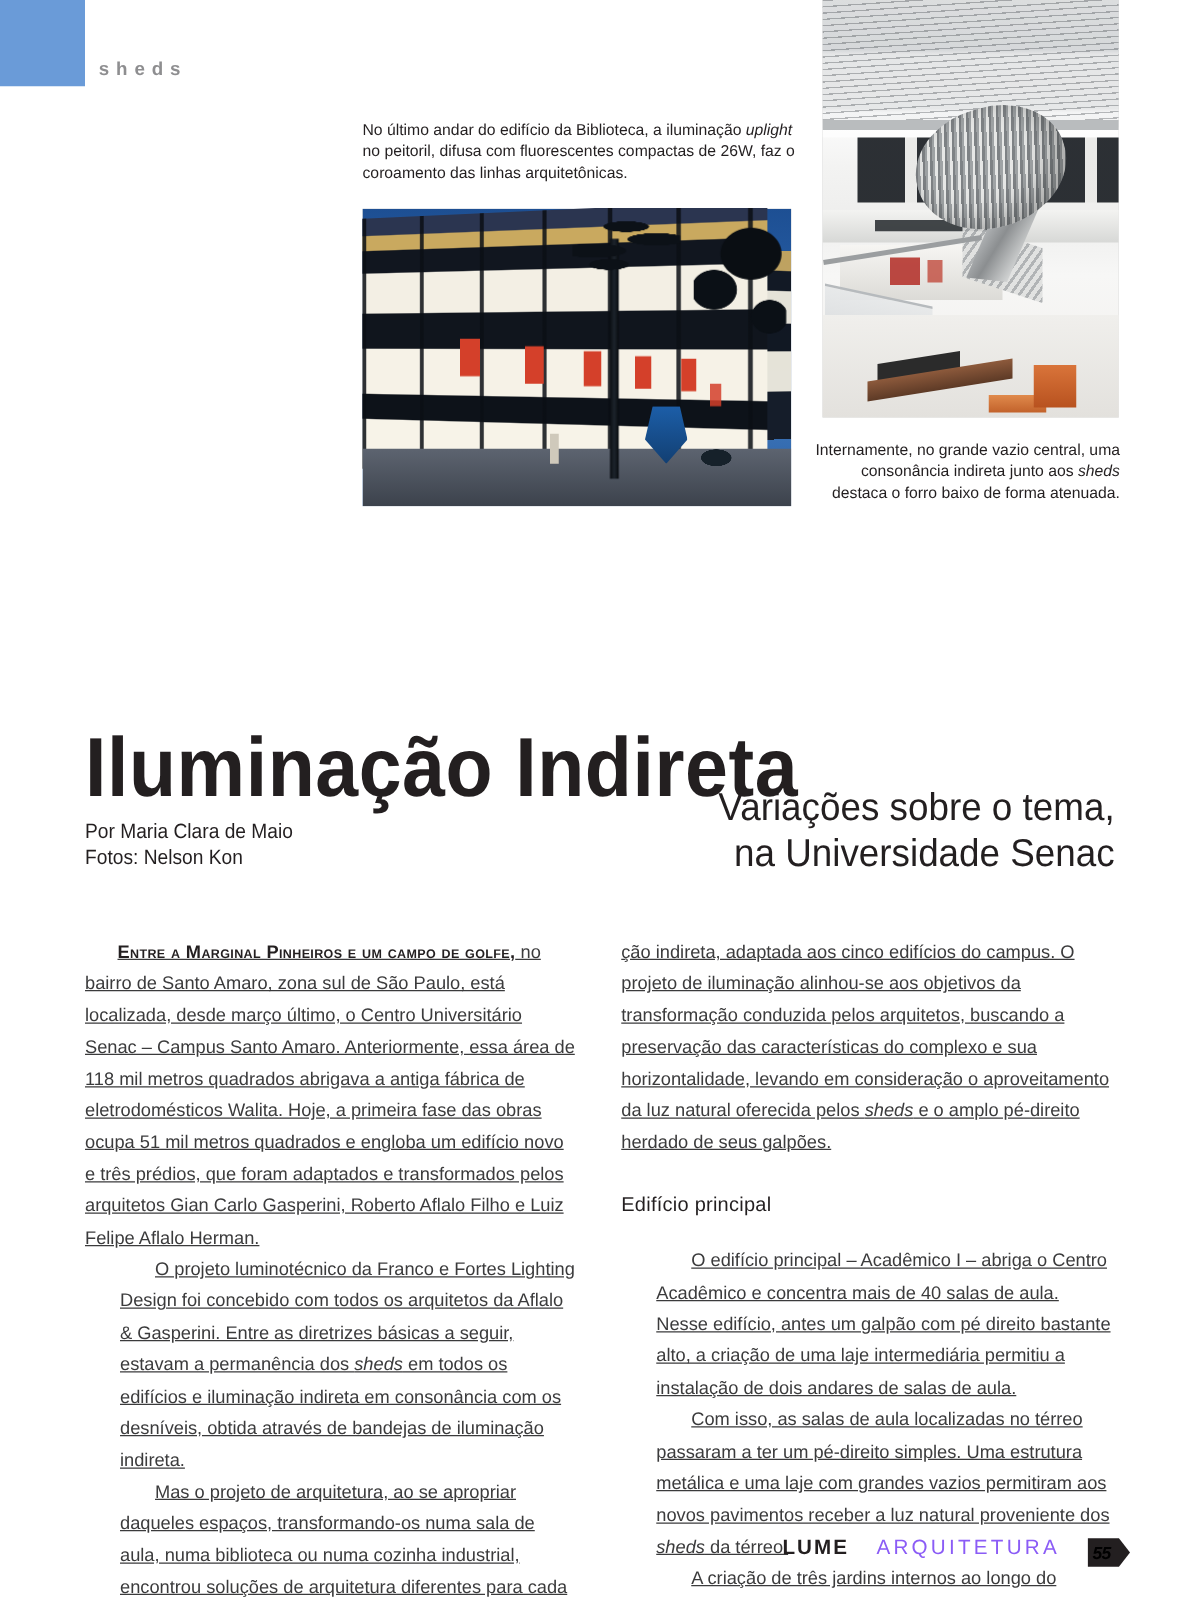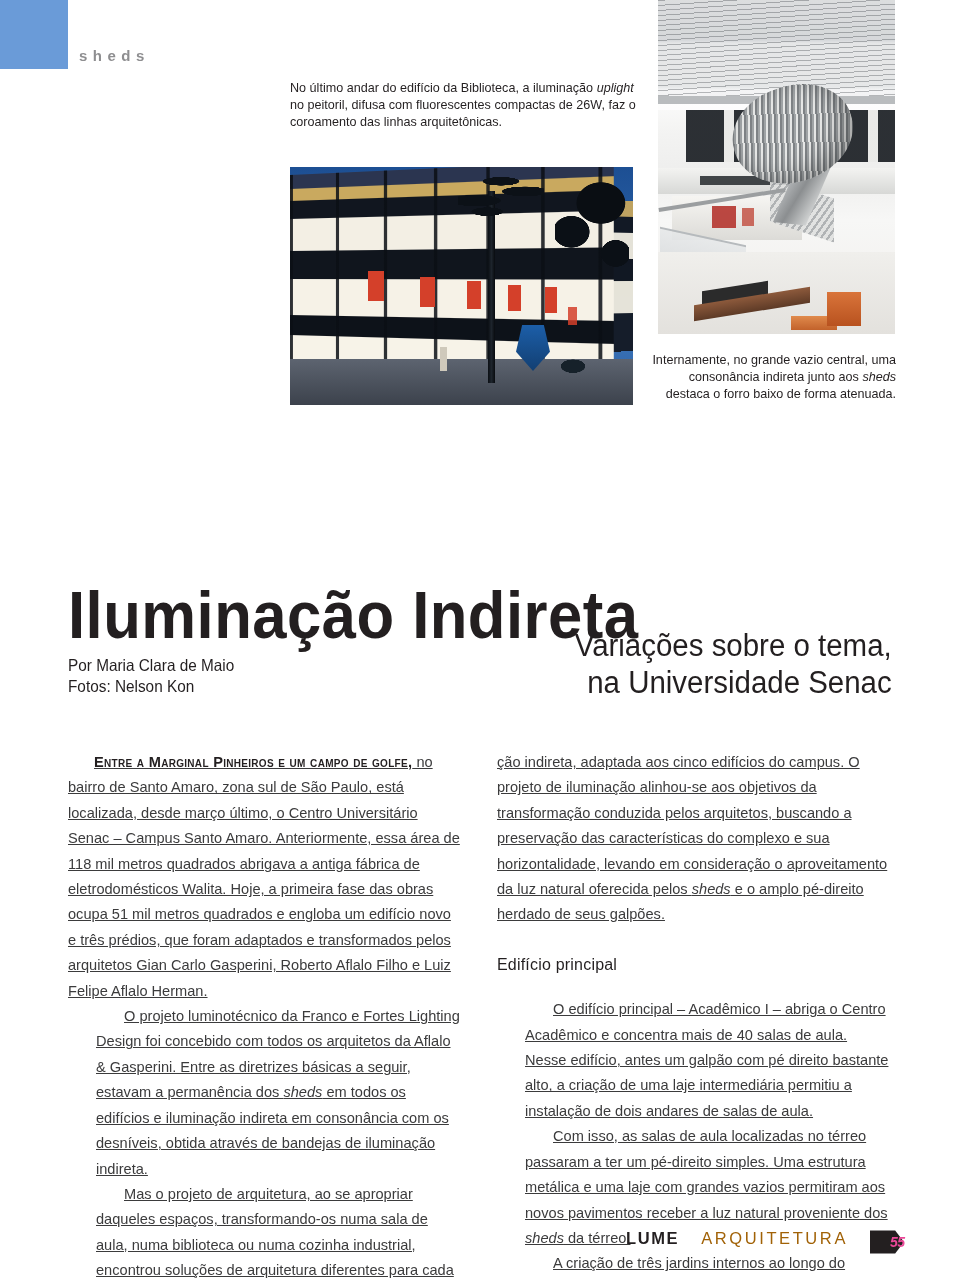--- a/index.html
+++ b/index.html
@@ -262,21 +262,21 @@
     position: absolute;
     font-family: "Liberation Sans", sans-serif;
     font-size: 12.6px;
     line-height: 17.2px;
     color: #231f20;
   }
   .caption i { font-style: italic; }
 
   .caption-top {
     left: 290px;
-    top: 80px;
+    top: 96px;
     width: 356px;
     text-align: left;
   }
   .caption-right {
     left: 648px;
     top: 352px;
     width: 248px;
     text-align: right;
   }
 
@@ -379,45 +379,45 @@
   .footer-lume {
     font-size: 16.5px;
     font-weight: 700;
     letter-spacing: 1.6px;
     color: #231f20;
   }
   .footer-arq {
     font-size: 16.5px;
     font-weight: 400;
     letter-spacing: 2.6px;
-    color: #a16207;
+    color: #8b5cf6;
   }
   .page-badge {
     position: relative;
     width: 34px;
     height: 26px;
     display: flex;
     align-items: center;
     justify-content: flex-start;
   }
   .page-badge .tri {
     position: absolute;
     inset: 0;
     background: #231f20;
     clip-path: polygon(0 6%, 74% 6%, 100% 50%, 74% 94%, 0 94%);
   }
   .page-badge .num {
     position: relative;
     z-index: 2;
-    color: #ec4899;
+    color: #000000;
     font-size: 14px;
     font-weight: 700;
     font-style: italic;
     letter-spacing: -.5px;
-    padding-left: 20px;
+    padding-left: 4px;
   }
 </style>
 </head>
 <body>
 
 <div class="page">
 
   <div class="flag-square" style="background: rgb(106, 155, 216);"></div>
   <div class="flag-label">sheds</div>
 

